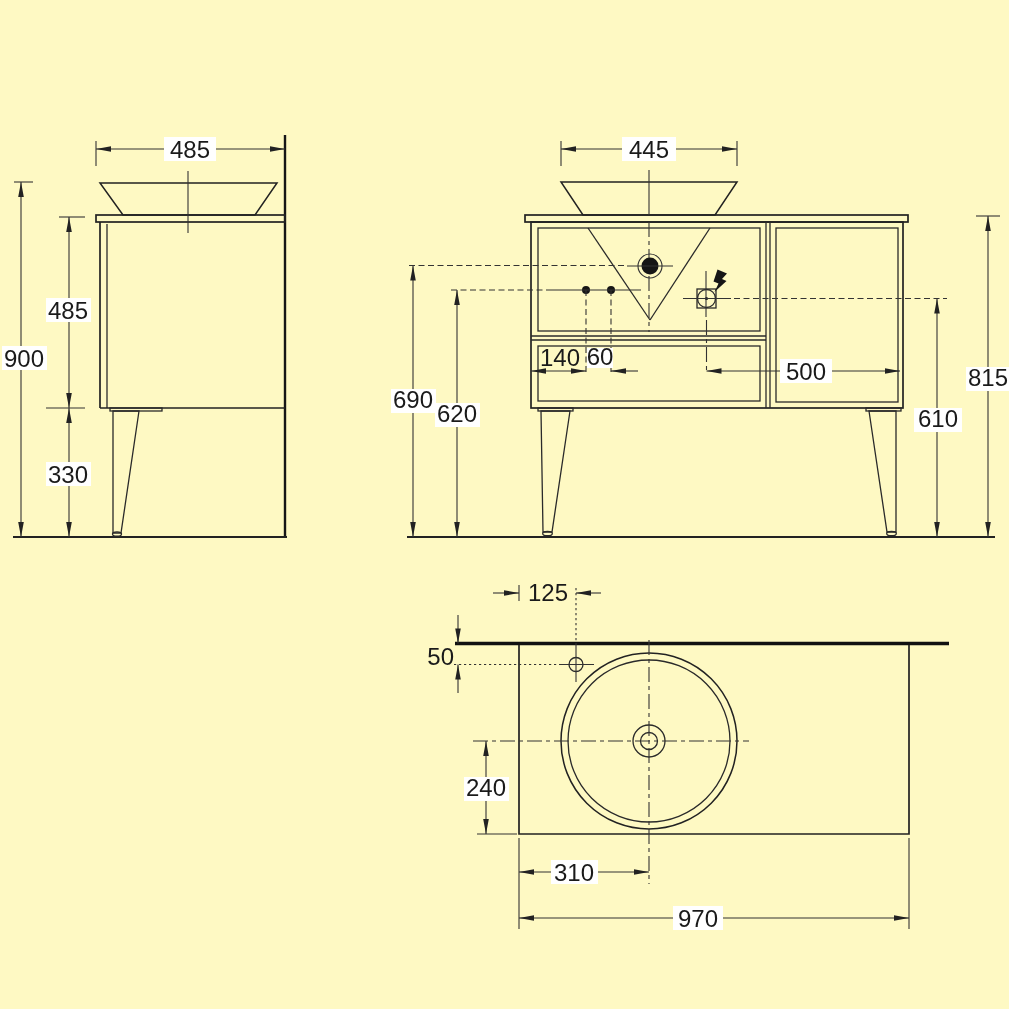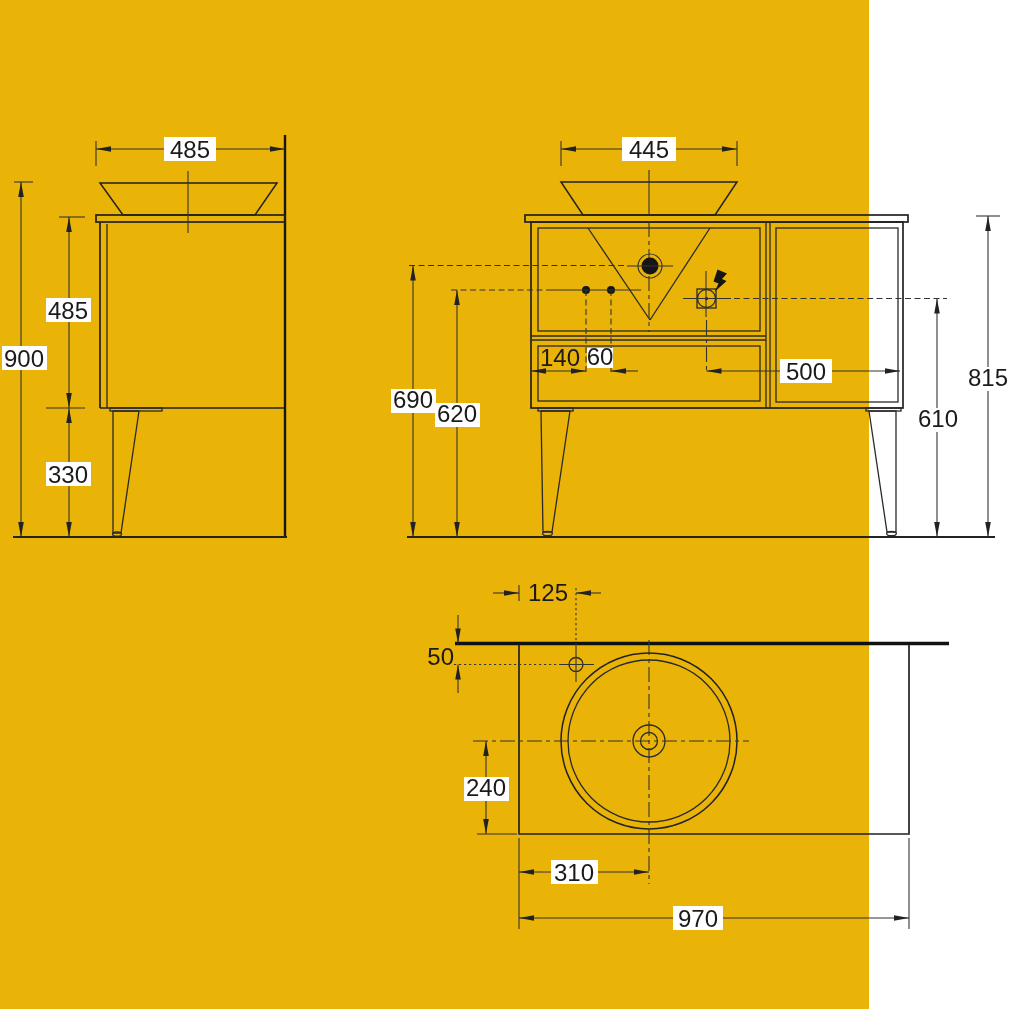--- a/index.html
+++ b/index.html
@@ -1,16 +1,16 @@
 <!DOCTYPE html>
 <html><head>
 <meta charset="utf-8">
 <style>
   html,body{margin:0;padding:0;background:#ffffff;}
-  .stage{width:869px;height:1009px;background:#eab308;position:relative;font-family:"Liberation Sans",sans-serif;}
+  .stage{width:1009px;height:1009px;background:#fef9c3;position:relative;font-family:"Liberation Sans",sans-serif;}
   svg{display:block;}
   .o  {stroke:#222;stroke-width:1.7;fill:none;stroke-linecap:butt;}
   .o15{stroke:#222;stroke-width:1.5;fill:none;}
   .o2 {stroke:#2a2a2a;stroke-width:1.3;fill:none;}
   .d  {stroke:#333;stroke-width:1.1;fill:none;}
   .dash{stroke-dasharray:6 3.5;}
   .dotd{stroke-dasharray:2.2 2.8;}
   .cl {stroke-dasharray:15 4 4 4;}
   .ground{stroke:#222;stroke-width:2;fill:none;}
   .wall{stroke:#161616;stroke-width:2.4;fill:none;}

